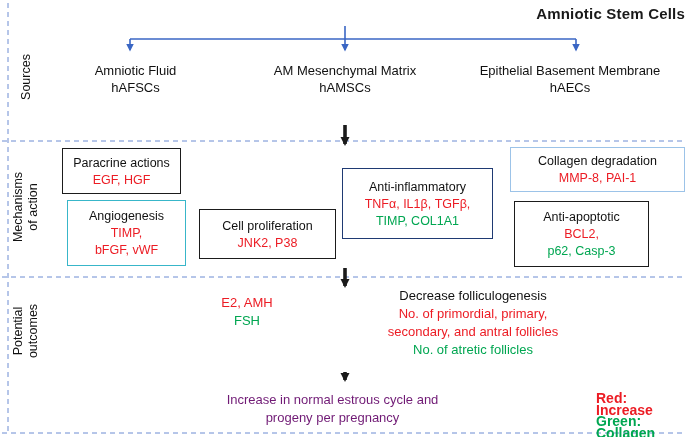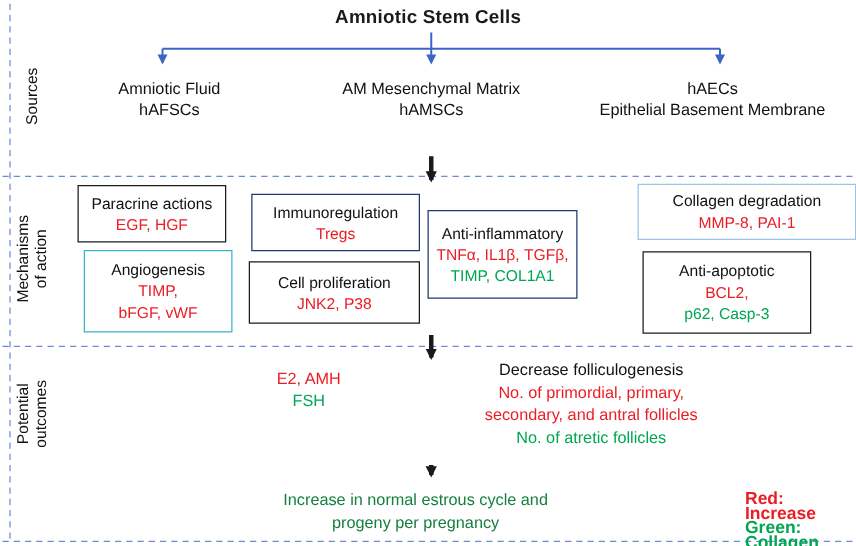--- a/index.html
+++ b/index.html
@@ -3,21 +3,21 @@
 <meta charset="utf-8">
 <style>
   * { margin:0; padding:0; box-sizing:border-box; }
   html,body { background:#ffffff; }
   body { font-family:"Liberation Sans", sans-serif; color:var(--ink,#1a1a1a); }
   .canvas { position:relative; width:685px; height:437px; background:#fff; overflow:hidden; }
   .abs { position:absolute; }
   svg.overlay { position:absolute; left:0; top:0; width:685px; height:437px; z-index:0; }
   .z { z-index:1; }
 
-  .title { left:0; top:5px; width:685px; text-align:center; font-size:15px; font-weight:700; letter-spacing:.2px; }
+  .title { left:0; top:5px; width:685px; text-align:right; font-size:15px; font-weight:700; letter-spacing:.2px; }
 
   .side-label { transform:translate(-50%,-50%) rotate(-90deg); white-space:nowrap;
                 font-size:12.5px; text-align:center; line-height:15px; color:#111; }
 
   .src-col { text-align:center; font-size:13px; line-height:17px; color:#111; }
 
   .mbox { background:#fff; border:1.6px solid #1b1b1b; display:flex; flex-direction:column;
           align-items:center; justify-content:center; gap:1px; text-align:center;
           font-size:12.5px; line-height:16px; padding:2px; }
   .b-black { border-color:#1b1b1b; }
@@ -25,21 +25,21 @@
   .b-cyan { border-color:var(--cyan,#38b6c9); }
   .b-lightblue { border-color:var(--lightblue,#9cc3e8); border-width:1.3px;margin-left:18px; }
   .mbox-title { color:#111; }
 
   .red { color:var(--red,#ec1c24); }
   .green { color:var(--green,#00a651); }
 
   .out-group { text-align:center; font-size:13px; line-height:18px; }
   .out-title { color:#111; }
 
-  .final-text { text-align:center; font-size:13px; line-height:18px; color:#15803d; }
+  .final-text { text-align:center; font-size:13px; line-height:18px; color:#701a75; }
 
   .legend { font-size:14px; line-height:11.5px; text-align:left; font-weight:700; }
 
   .dashes line { stroke:var(--blue,#3a66c4); stroke-width:1; stroke-dasharray:5 4; opacity:.75; }
   .branch line { stroke:var(--blue,#3a66c4); stroke-width:1.6; }
   .flow line { stroke:#1a1a1a; stroke-width:3.6; }
   #arrow-blue path { fill:var(--blue,#3a66c4); }
   #arrow-black path { fill:#1a1a1a; }
 </style>
 </head>
@@ -95,35 +95,31 @@
 
   <div class="abs z src-col" style="left:58px;top:62px;width:155px">
     <div>Amniotic Fluid</div>
     <div>hAFSCs</div>
   </div>
   <div class="abs z src-col" style="left:248px;top:62px;width:194px">
     <div>AM Mesenchymal Matrix</div>
     <div>hAMSCs</div>
   </div>
   <div class="abs z src-col" style="left:455px;top:62px;width:230px">
+    <div>Epithelial Basement Membrane</div>
     <div>hAECs</div>
-    <div>Epithelial Basement Membrane</div>
   </div>
 
   <div class="abs z mbox b-black" style="left:62px;top:148px;width:119px;height:46px">
     <div class="mbox-title">Paracrine actions</div>
     <div class="red">EGF, HGF</div>
   </div>
 
-  <div class="abs z mbox b-navy" style="left:201px;top:155px;width:135px;height:46px">
-    <div class="mbox-title">Immunoregulation</div>
-    <div class="red">Tregs</div>
-  </div>
 
-  <div class="abs z mbox b-navy" style="left:342px;top:168px;width:120px;height:71px">
+  <div class="abs z mbox b-navy" style="left:342px;top:168px;width:151px;height:71px">
     <div class="mbox-title">Anti-inflammatory</div>
     <div class="red">TNFα, IL1β, TGFβ,</div>
     <div class="green">TIMP, COL1A1</div>
   </div>
 
   <div class="abs z mbox b-lightblue" style="left:492px;top:147px;width:175px;height:45px">
     <div class="mbox-title">Collagen degradation</div>
     <div class="red">MMP-8, PAI-1</div>
   </div>
 

